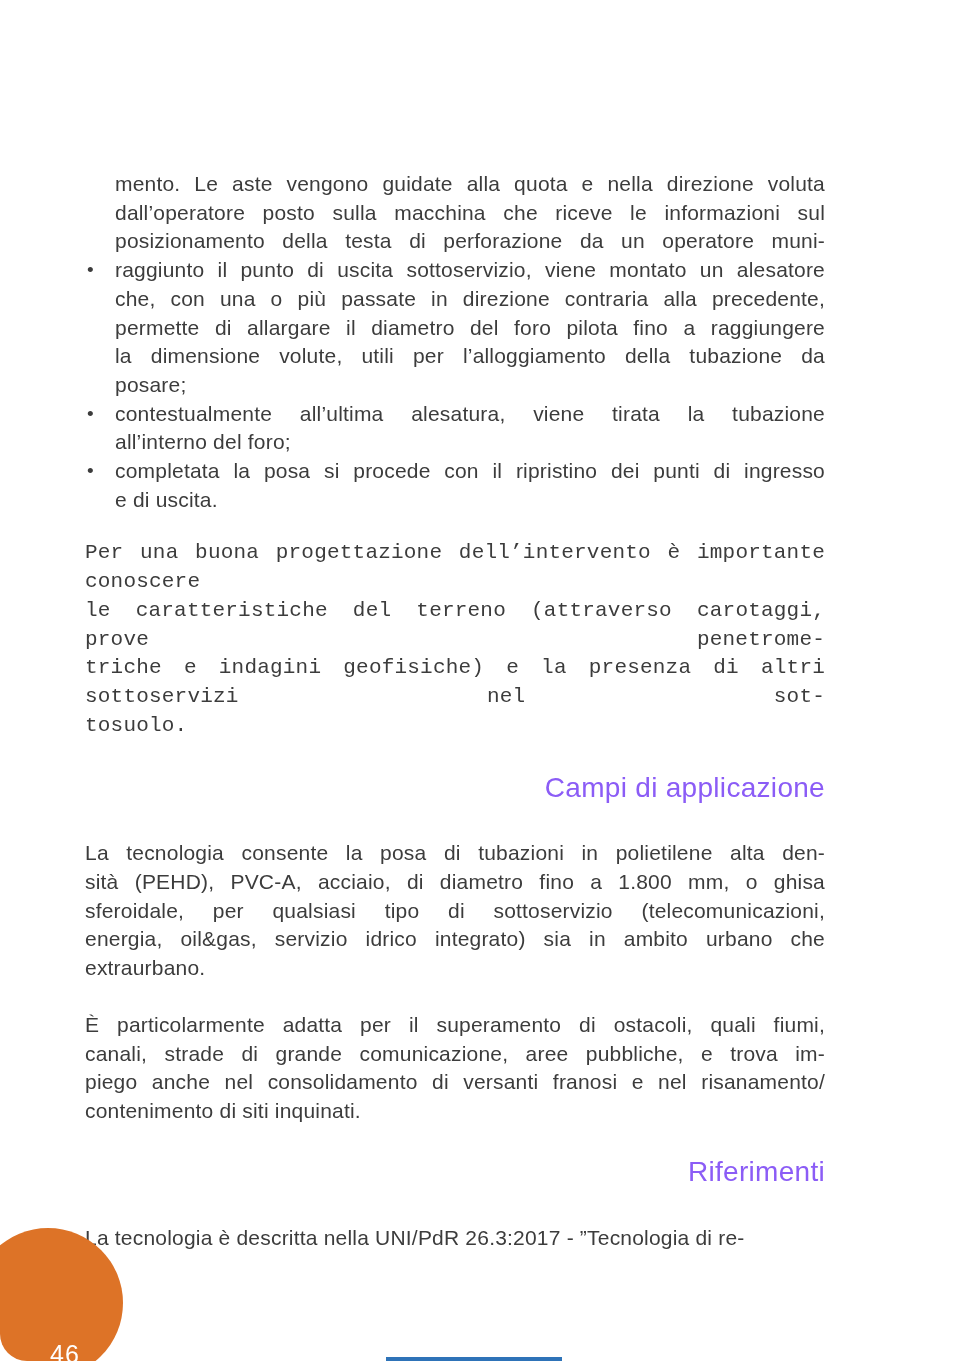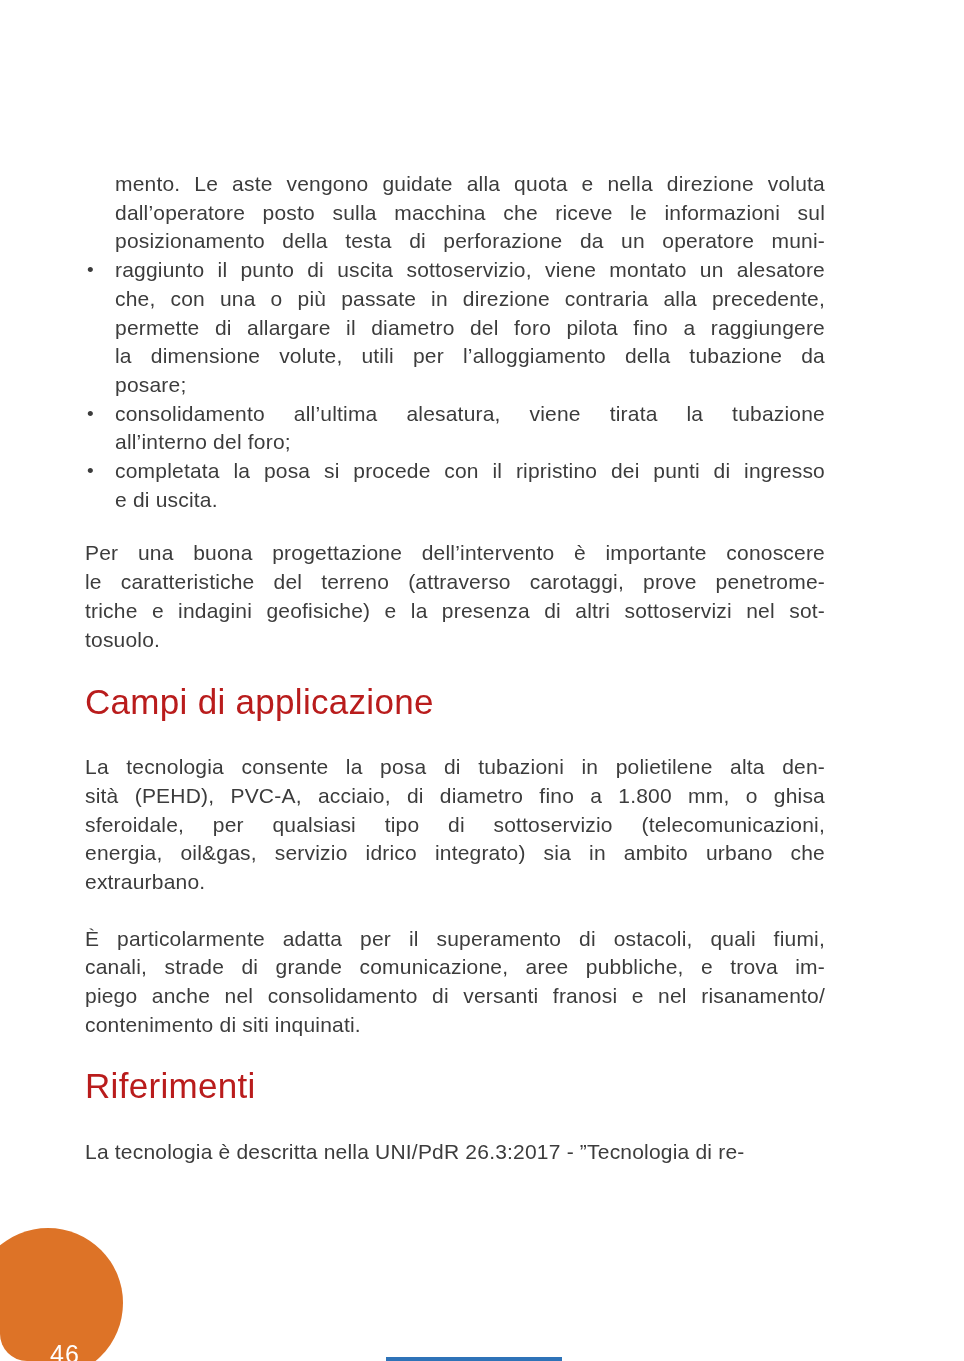--- a/index.html
+++ b/index.html
@@ -41,27 +41,27 @@
   .bullet-item {
     position: relative;
     padding-left: 30px;
   }
   .bullet-marker {
     position: absolute;
     left: 2px;
     top: 0;
     font-size: 19px;
   }
-  .para-progettazione { margin-top: 25px; }
+  .para-progettazione { margin-top: 25px; font-family: Liberation Mono, monospace; }
   .heading {
-    font-size: 35px;
+    font-size: 28px;
     line-height: 36px;
     font-weight: 400;
-    color: #b91c1c;
-    text-align: left;
+    color: #8b5cf6;
+    text-align: right;
     letter-spacing: 0.3px;
   }
   .heading-campi { margin: 30px 0 0 0; }
   .para-tecnologia { margin-top: 33px; }
   .para-particolarmente { margin-top: 28px; }
   .heading-riferimenti { margin: 28px 0 0 0; }
   .para-riferimento { margin-top: 34px; }
   .page-num-bubble {
     position: absolute;
     left: -27px;
@@ -110,21 +110,21 @@
             <div class="tline">che, con una o più passate in direzione contraria alla precedente,</div>
             <div class="tline">permette di allargare il diametro del foro pilota fino a raggiungere</div>
             <div class="tline">la dimensione volute, utili per l’alloggiamento della tubazione da</div>
             <div class="tline tline-last">posare;</div>
           </div>
       </div>
 
       <div class="bullet-item">
         <span class="bullet-marker">•</span>
         <div class="bullet-text">
-            <div class="tline">consolidamento all’ultima alesatura, viene tirata la tubazione</div>
+            <div class="tline">contestualmente all’ultima alesatura, viene tirata la tubazione</div>
             <div class="tline tline-last">all’interno del foro;</div>
           </div>
       </div>
 
       <div class="bullet-item">
         <span class="bullet-marker">•</span>
         <div class="bullet-text">
             <div class="tline">completata la posa si procede con il ripristino dei punti di ingresso</div>
             <div class="tline tline-last">e di uscita.</div>
           </div>

